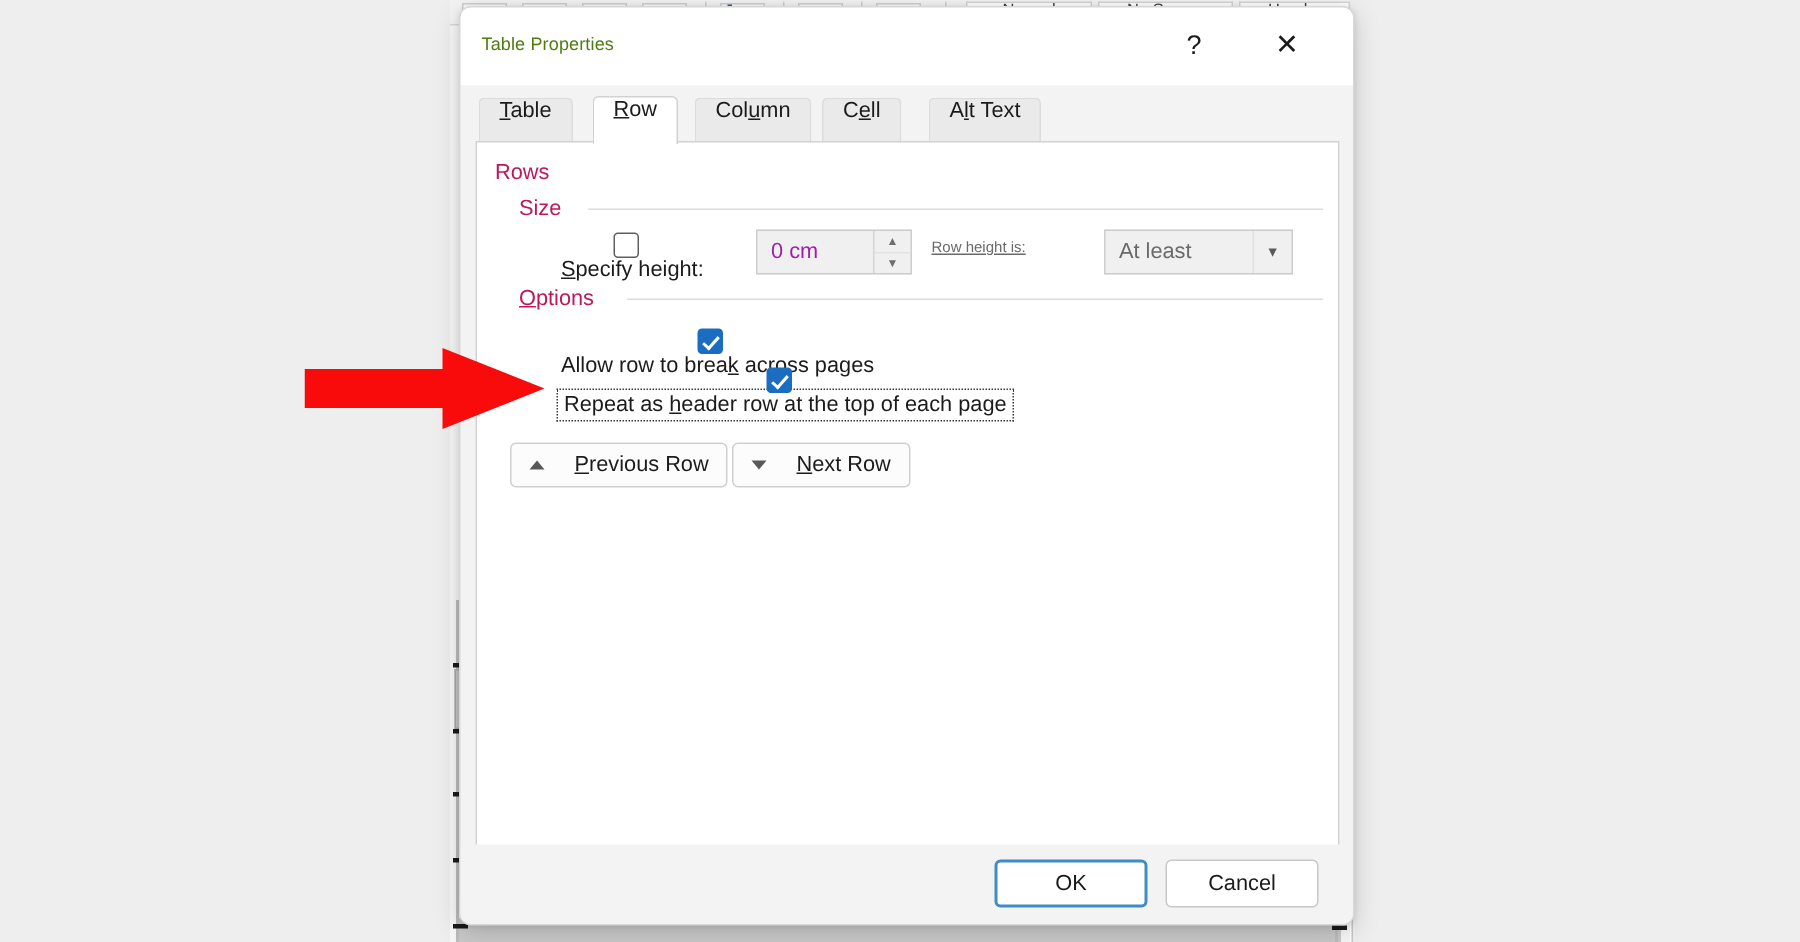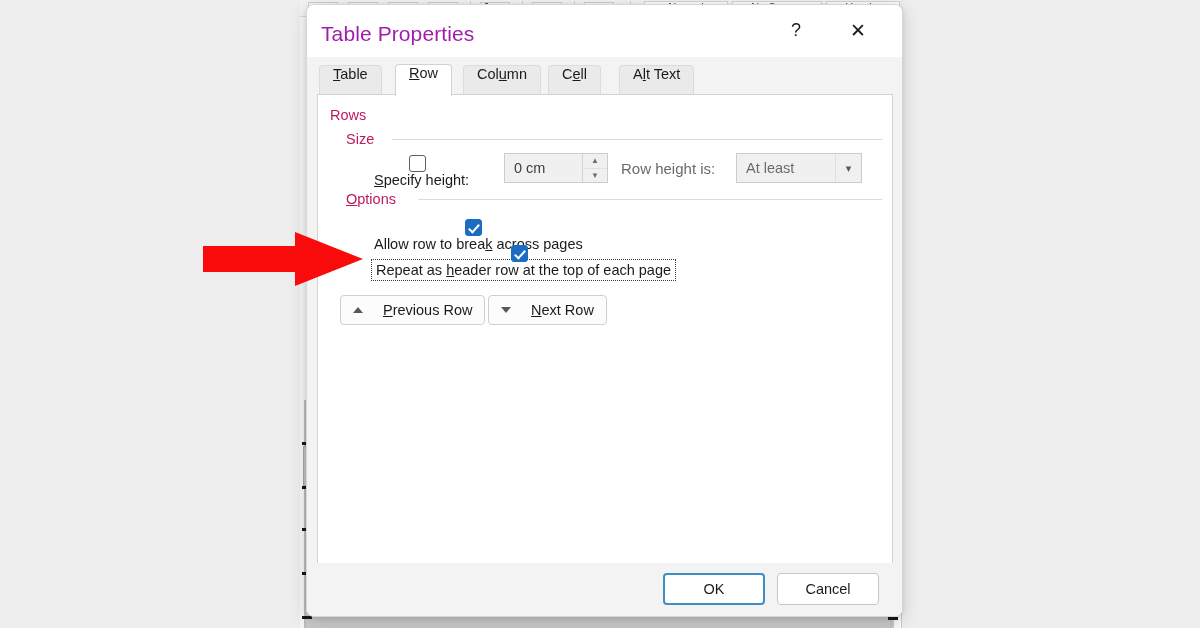--- a/index.html
+++ b/index.html
@@ -133,22 +133,22 @@
   }
 
   .dlg-titlebar {
     position: relative;
     height: 52px;
     background: #ffffff;
   }
   .dlg-title {
     position: absolute;
     left: 14px; top: 17px;
-    font-size: 21px;
-    color: #a21caf;
+    font-size: 12px;
+    color: #4d7c0f;
     letter-spacing: 0.1px;
   }
   .title-btn {
     position: absolute;
     top: 8px;
     width: 36px; height: 34px;
     display: flex;
     align-items: center;
     justify-content: center;
     color: #1b1b1b;
@@ -265,43 +265,44 @@
     border: 1px solid #cdcdcd;
     background: #f0f0f0;
     box-sizing: border-box;
     display: flex;
     align-items: center;
   }
   .spinner-value {
     flex: 1;
     padding-left: 9px;
     font-size: 14.5px;
-    color: #404040;
+    color: #a21caf;
   }
   .spin-arrows {
     width: 24px; height: 100%;
     border-left: 1px solid #d4d4d4;
     display: flex;
     flex-direction: column;
   }
   .spin-arrows div {
     flex: 1;
     display: flex;
     align-items: center;
     justify-content: center;
     font-size: 8px;
     color: #6e6e6e;
   }
   .spin-arrows div:first-child { border-bottom: 1px solid #e2e2e2; }
 
   .static-label {
     position: absolute;
-    font-size: 15px;
+    font-size: 10px;
     color: #6a6a6a;
     white-space: nowrap;
+    text-decoration: underline;
   }
 
   
   .dropdown {
     position: absolute;
     width: 126px; height: 30px;
     border: 1px solid #cdcdcd;
     background: #f0f0f0;
     box-sizing: border-box;
     display: flex;

